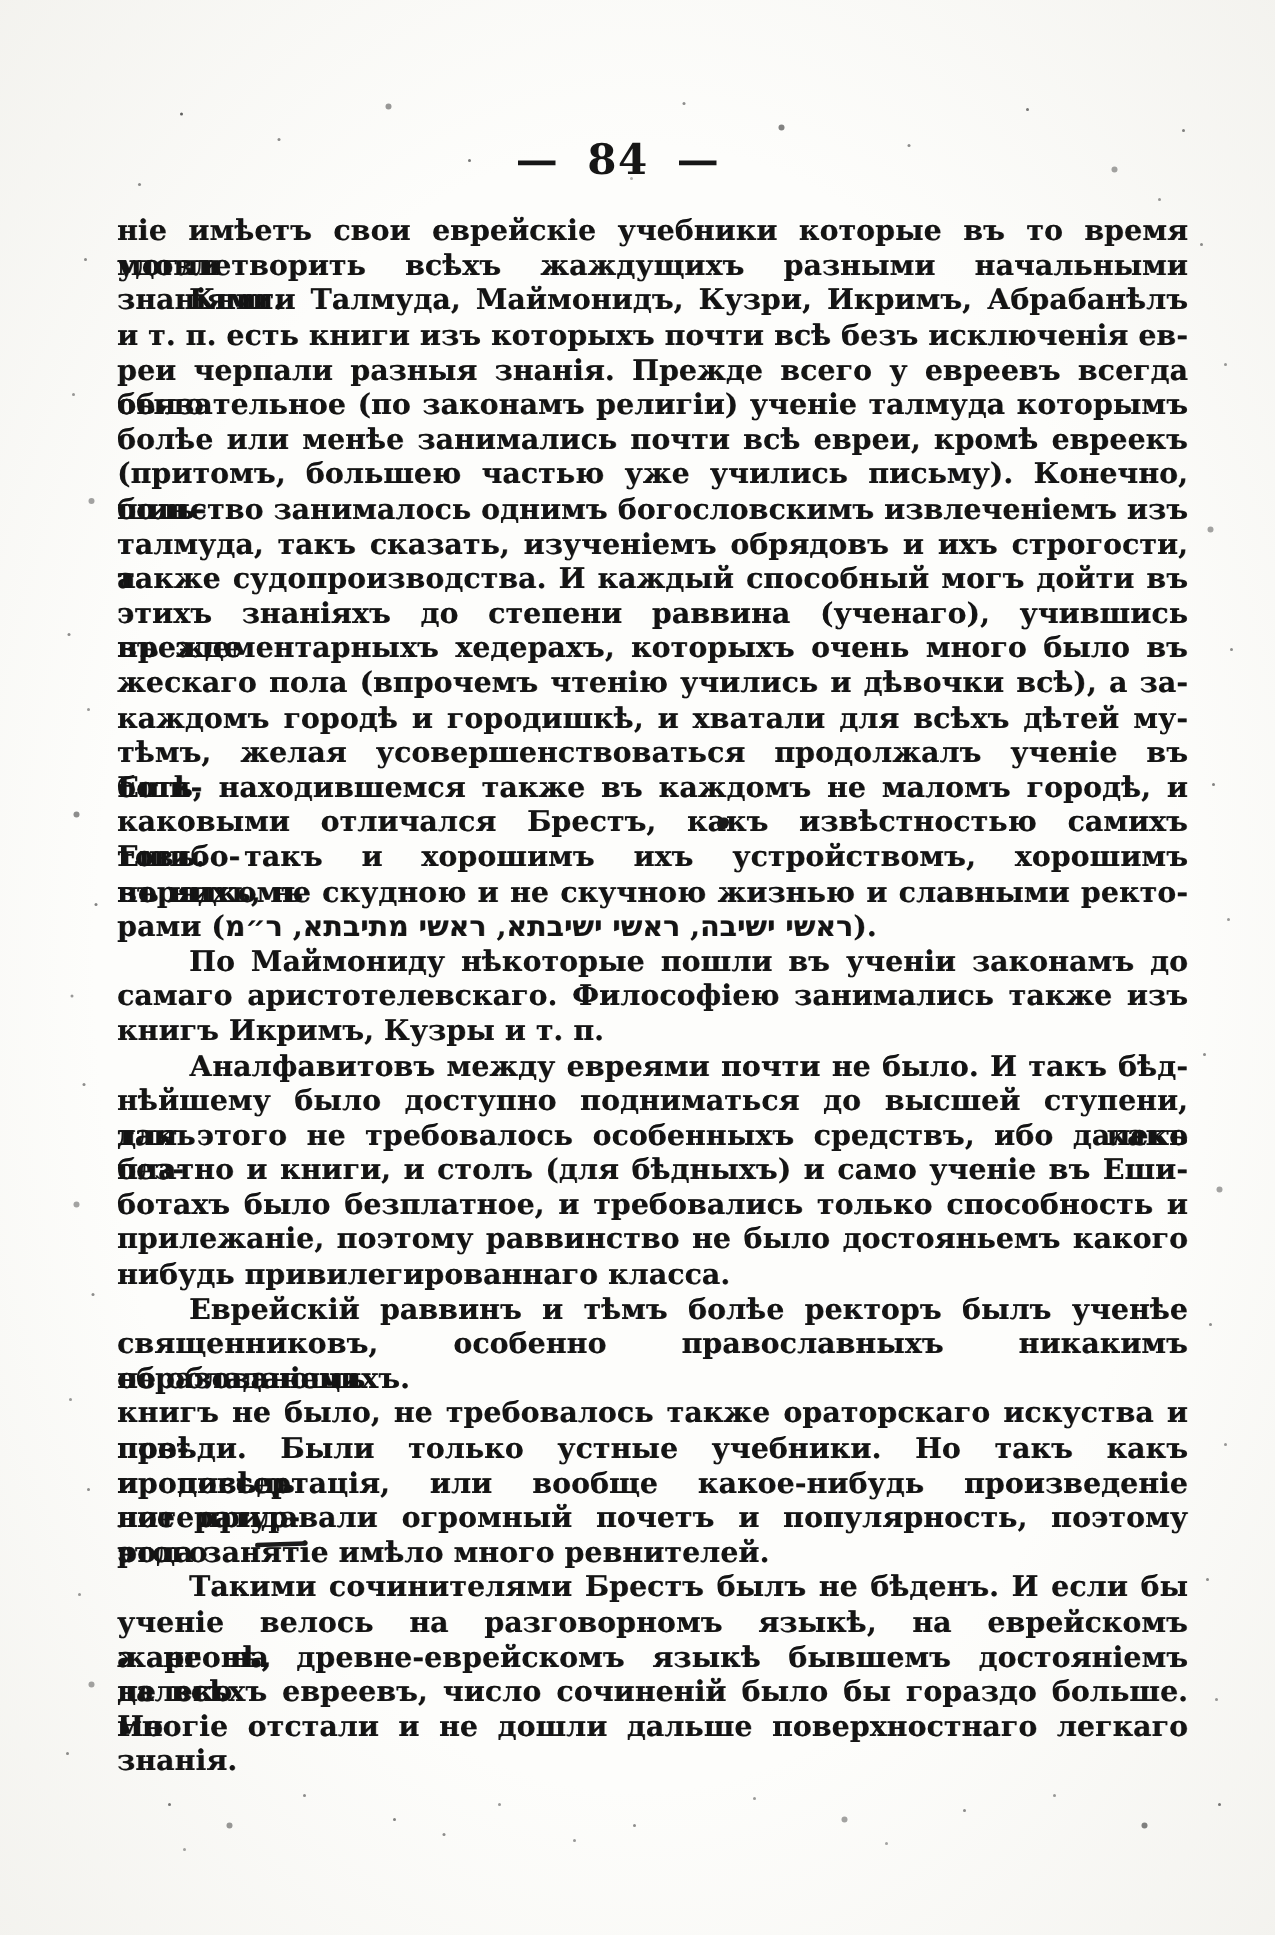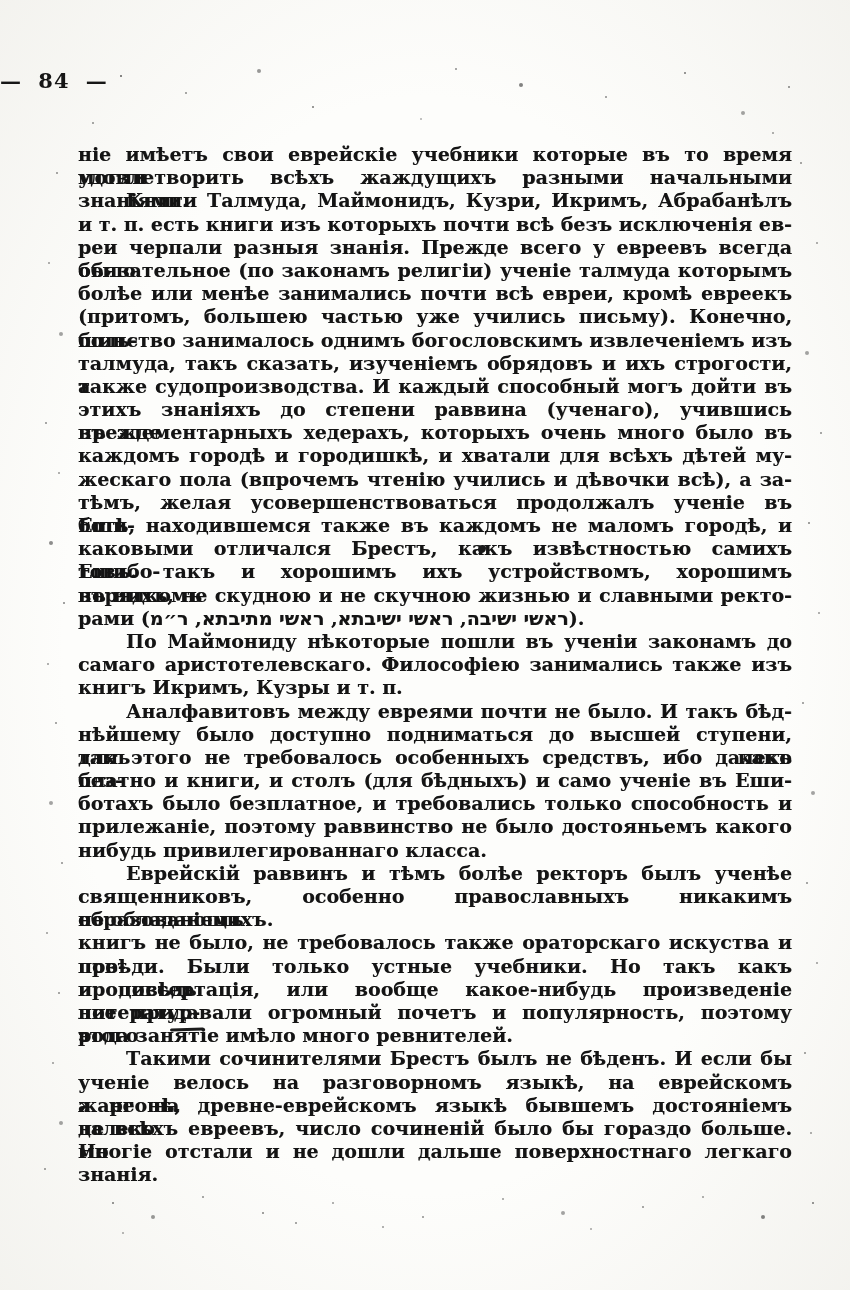--- a/index.html
+++ b/index.html
@@ -14,24 +14,25 @@
   }
   .scan-page {
     position: absolute;
     inset: 0;
     background:
       radial-gradient(ellipse at 50% 50%, rgba(255,255,255,0) 60%, rgba(225,223,215,0.35) 100%),
       #fdfdfb;
   }
   .page-number {
     position: absolute;
-    top: 68px;
+    top: 90px;
     left: 0;
     width: 824px;
-    font-size: 21px;
+    text-align: center;
+    font-size: 28px;
     font-weight: bold;
     color: #161616;
     letter-spacing: 1px;
     word-spacing: 8px;
   }
   .text-block {
     position: absolute;
     left: 78px;
     top: 143px;
     width: 714px;
@@ -116,22 +117,22 @@
       <div class="line">и т. п. есть книги изъ которыхъ почти всѣ безъ исключенія ев-</div>
       <div class="line">реи черпали разныя знанія. Прежде всего у евреевъ всегда было</div>
       <div class="line">обязательное (по законамъ религіи) ученіе талмуда которымъ</div>
       <div class="line">болѣе или менѣе занимались почти всѣ евреи, кромѣ евреекъ</div>
       <div class="line">(притомъ, большею частью уже учились письму). Конечно, боль-</div>
       <div class="line">шинство занималось однимъ богословскимъ извлеченіемъ изъ</div>
       <div class="line">талмуда, такъ сказать, изученіемъ обрядовъ и ихъ строгости, а</div>
       <div class="line">также судопроизводства. И каждый способный могъ дойти въ</div>
       <div class="line">этихъ знаніяхъ до степени раввина (ученаго), учившись прежде</div>
       <div class="line">въ элементарныхъ хедерахъ, которыхъ очень много было въ</div>
+      <div class="line">жескаго пола (впрочемъ чтенію учились и дѣвочки всѣ), а за-</div>
       <div class="line">каждомъ городѣ и городишкѣ, и хватали для всѣхъ дѣтей му-</div>
-      <div class="line">жескаго пола (впрочемъ чтенію учились и дѣвочки всѣ), а за-</div>
       <div class="line">тѣмъ, желая усовершенствоваться продолжалъ ученіе въ Еши-</div>
       <div class="line">ботѣ, находившемся также въ каждомъ не маломъ городѣ, и</div>
       <div class="line">каковыми отличался Брестъ, какъ извѣстностью самихъ Ешибо-</div>
       <div class="line">товъ. такъ и хорошимъ ихъ устройствомъ, хорошимъ порядкомъ</div>
       <div class="line">въ нихъ, не скудною и не скучною жизнью и славными ректо-</div>
       <div class="line pend">рами (ראשי ישיבה, ראשי ישיבתא, ראשי מתיבתא, ר״מ).</div>
       <div class="line indent">По Маймониду нѣкоторые пошли въ ученіи законамъ до</div>
       <div class="line">самаго аристотелевскаго. Философіею занимались также изъ</div>
       <div class="line pend">книгъ Икримъ, Кузры и т. п.</div>
       <div class="line indent">Аналфавитовъ между евреями почти не было. И такъ бѣд-</div>

